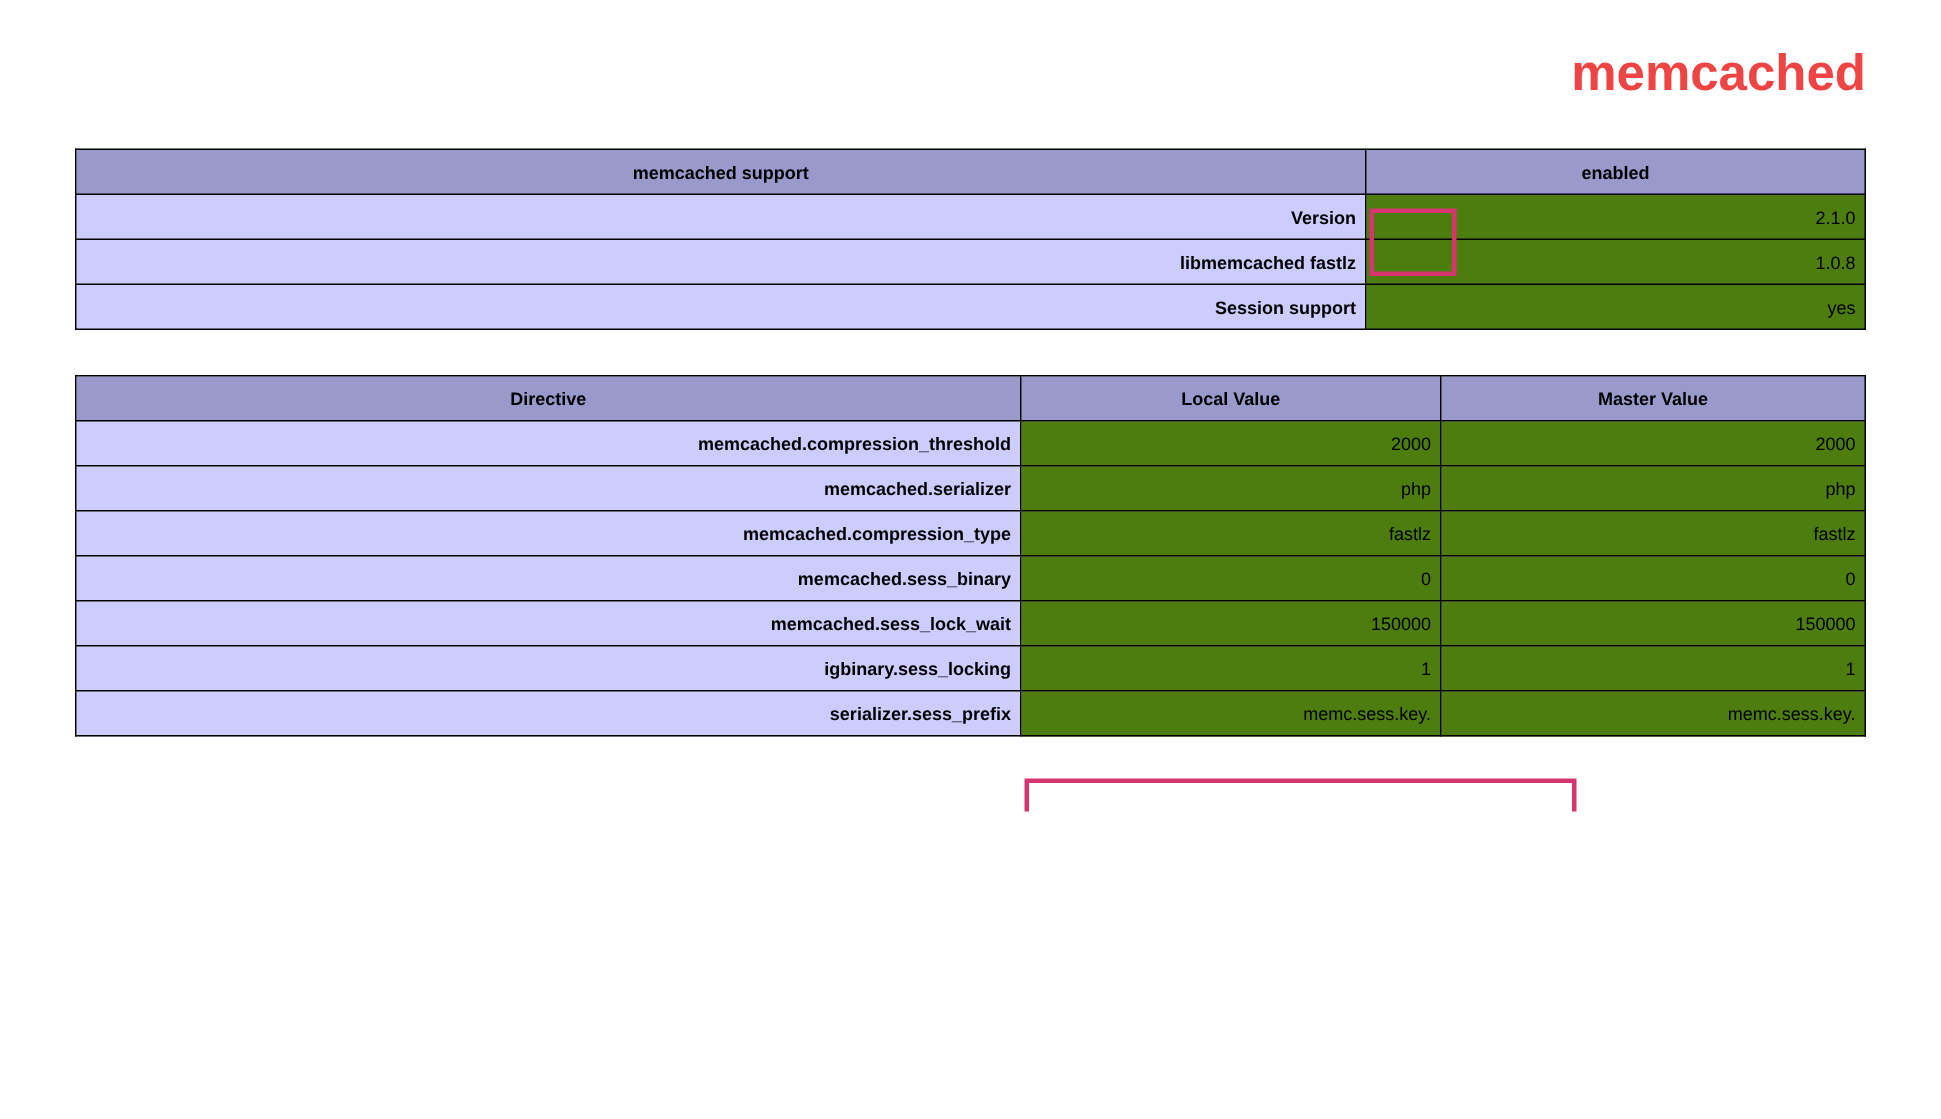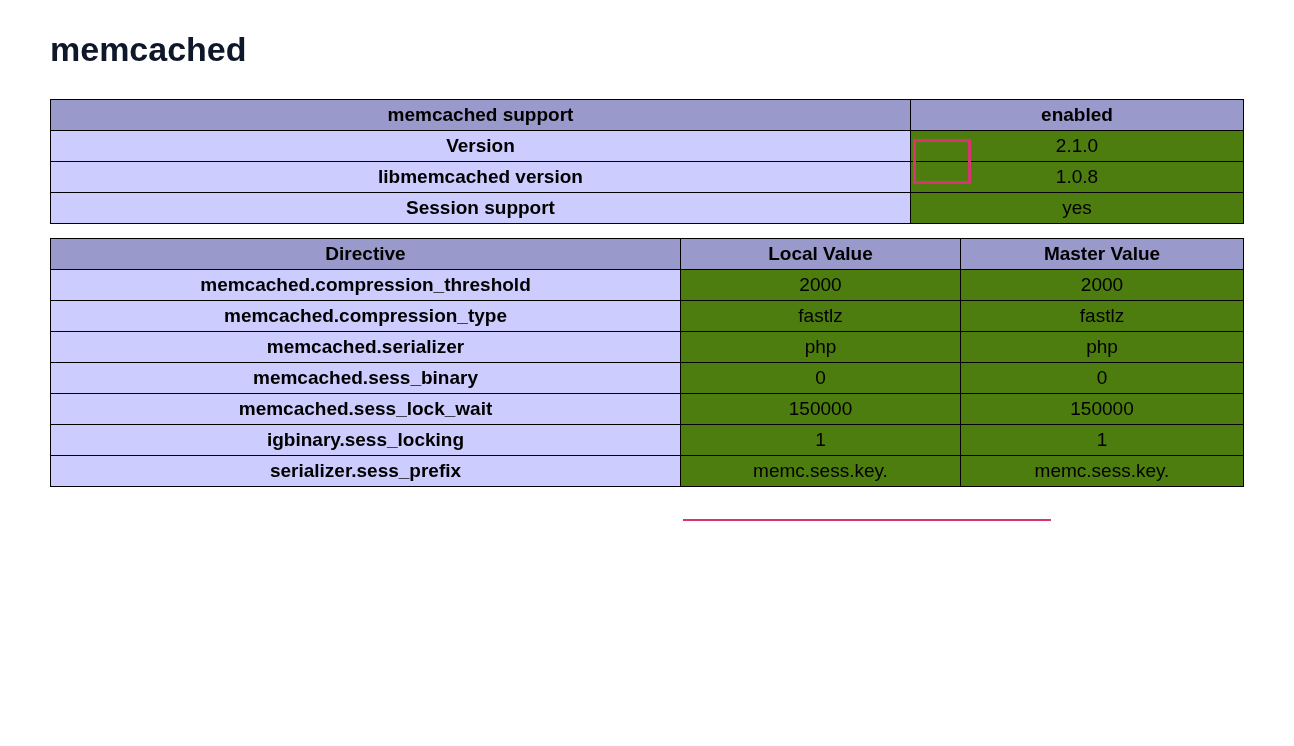--- a/index.html
+++ b/index.html
@@ -4,36 +4,36 @@
   <style>
     * { box-sizing: border-box; }
     body {
       margin: 0;
       padding: 20px 50px;
       font-family: Arial, Helvetica, sans-serif;
       background: #ffffff;
       position: relative;
     }
     h1 {
-      text-align: left;
+      text-align: right;
       font-size: 34px;
       font-weight: bold;
       margin: 10px 0 30px 0;
-      color: #0f172a;
+      color: #ef4444;
     }
     table {
       width: 100%;
       border-collapse: collapse;
-      margin-bottom: 14px;
-      font-size: 19px;
+      margin-bottom: 30px;
+      font-size: 12px;
     }
     th, td {
       border: 1px solid #000000;
       padding: 4px 6px;
-      text-align: center;
+      text-align: right;
       height: 30px;
     }
     th {
       background: #9999cc;
       font-weight: bold;
       text-align: center;
     }
     td.label {
       background: #ccccff;
       font-weight: bold;
@@ -75,21 +75,21 @@
       <th>memcached support</th>
       <th>enabled</th>
     </tr>
   </thead>
   <tbody>
     <tr>
       <td class="label">Version</td>
       <td class="value">2.1.0</td>
     </tr>
     <tr>
-      <td class="label">libmemcached version</td>
+      <td class="label">libmemcached fastlz</td>
       <td class="value">1.0.8</td>
     </tr>
     <tr>
       <td class="label">Session support</td>
       <td class="value">yes</td>
     </tr>
   </tbody>
 </table>
 
 <table>
@@ -105,28 +105,28 @@
       <th>Master Value</th>
     </tr>
   </thead>
   <tbody>
     <tr>
       <td class="label">memcached.compression_threshold</td>
       <td class="value">2000</td>
       <td class="value">2000</td>
     </tr>
     <tr>
+      <td class="label">memcached.serializer</td>
+      <td class="value">php</td>
+      <td class="value">php</td>
+    </tr>
+    <tr>
       <td class="label">memcached.compression_type</td>
       <td class="value">fastlz</td>
       <td class="value">fastlz</td>
-    </tr>
-    <tr>
-      <td class="label">memcached.serializer</td>
-      <td class="value">php</td>
-      <td class="value">php</td>
     </tr>
     <tr>
       <td class="label">memcached.sess_binary</td>
       <td class="value">0</td>
       <td class="value">0</td>
     </tr>
     <tr>
       <td class="label">memcached.sess_lock_wait</td>
       <td class="value">150000</td>
       <td class="value">150000</td>

